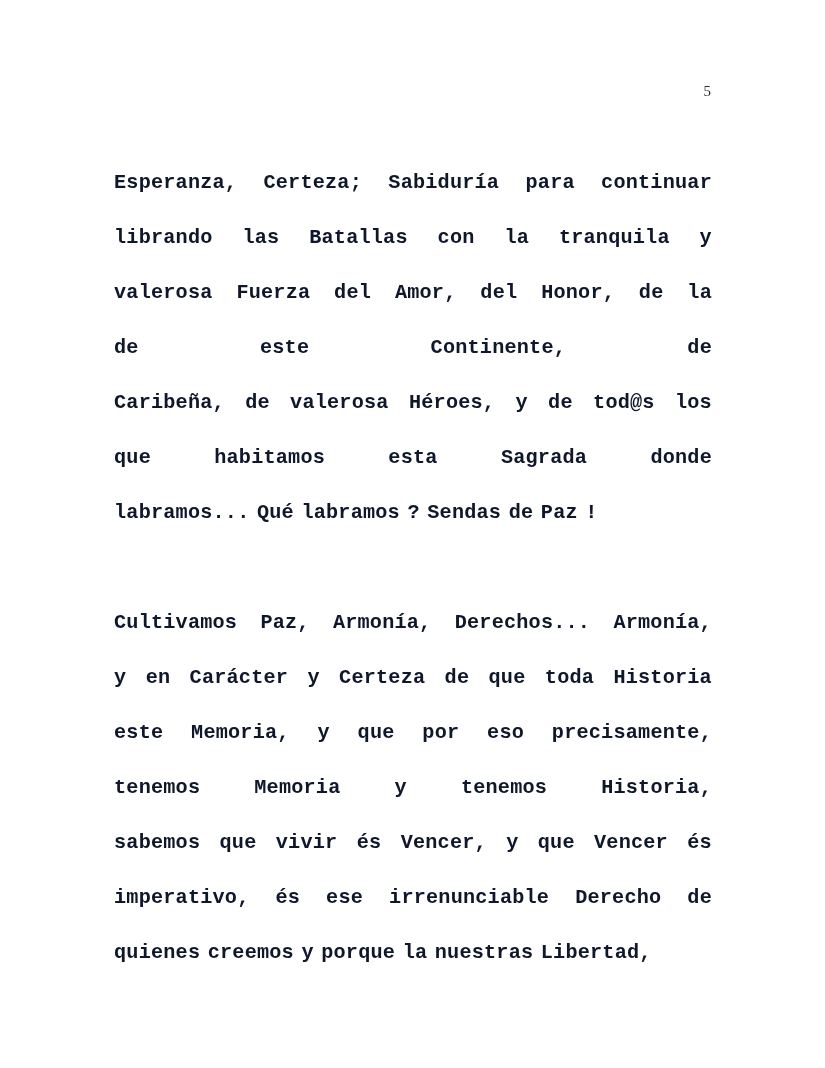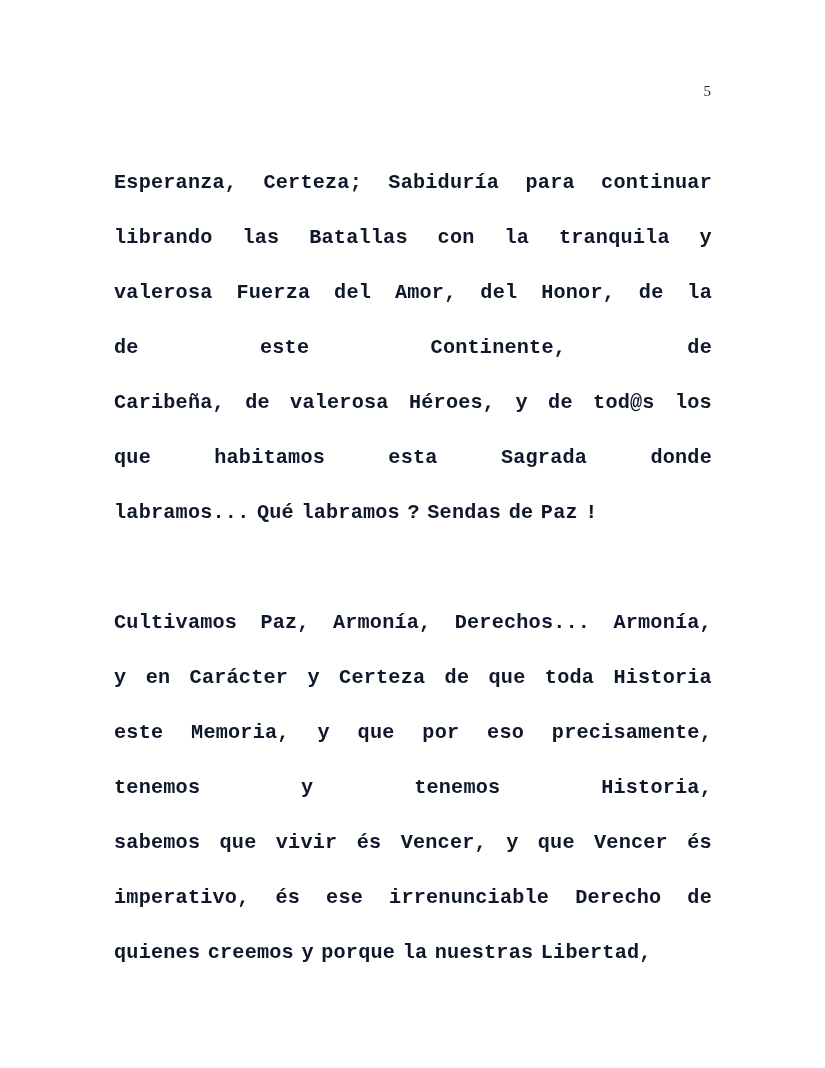--- a/index.html
+++ b/index.html
@@ -95,20 +95,20 @@
         <div class="line"><span class="w">valerosa</span><span class="w">Fuerza</span><span class="w">del</span><span class="w">Amor,</span><span class="w">del</span><span class="w">Honor,</span><span class="w">de</span><span class="w">la</span></div>
         <div class="line"><span class="w">de</span><span class="w">este</span><span class="w">Continente,</span><span class="w">de</span></div>
         <div class="line"><span class="w">Caribeña,</span><span class="w">de</span><span class="w">valerosa</span><span class="w">Héroes,</span><span class="w">y</span><span class="w">de</span><span class="w">tod@s</span><span class="w">los</span></div>
         <div class="line"><span class="w">que</span><span class="w">habitamos</span><span class="w">esta</span><span class="w">Sagrada</span><span class="w">donde</span></div>
         <div class="line last"><span class="w">labramos...</span><span class="w">Qué</span><span class="w">labramos</span><span class="w">?</span><span class="w">Sendas</span><span class="w">de</span><span class="w">Paz</span><span class="w">!</span></div>
       </div>
     <div class="para">
         <div class="line"><span class="w">Cultivamos</span><span class="w">Paz,</span><span class="w">Armonía,</span><span class="w">Derechos...</span><span class="w">Armonía,</span></div>
         <div class="line"><span class="w">y</span><span class="w">en</span><span class="w">Carácter</span><span class="w">y</span><span class="w">Certeza</span><span class="w">de</span><span class="w">que</span><span class="w">toda</span><span class="w">Historia</span></div>
         <div class="line"><span class="w">este</span><span class="w">Memoria,</span><span class="w">y</span><span class="w">que</span><span class="w">por</span><span class="w">eso</span><span class="w">precisamente,</span></div>
-        <div class="line"><span class="w">tenemos</span><span class="w">y</span><span class="w">tenemos</span><span class="w">Historia,</span></div>
+        <div class="line"><span class="w">tenemos</span><span class="w">Memoria</span><span class="w">y</span><span class="w">tenemos</span><span class="w">Historia,</span></div>
         <div class="line"><span class="w">sabemos</span><span class="w">que</span><span class="w">vivir</span><span class="w">és</span><span class="w">Vencer,</span><span class="w">y</span><span class="w">que</span><span class="w">Vencer</span><span class="w">és</span></div>
         <div class="line"><span class="w">imperativo,</span><span class="w">és</span><span class="w">ese</span><span class="w">irrenunciable</span><span class="w">Derecho</span><span class="w">de</span></div>
         <div class="line last"><span class="w">quienes</span><span class="w">creemos</span><span class="w">y</span><span class="w">porque</span><span class="w">la</span><span class="w">nuestras</span><span class="w">Libertad,</span></div>
       </div>
   </div>
 
 </div>
 
 </body></html>

